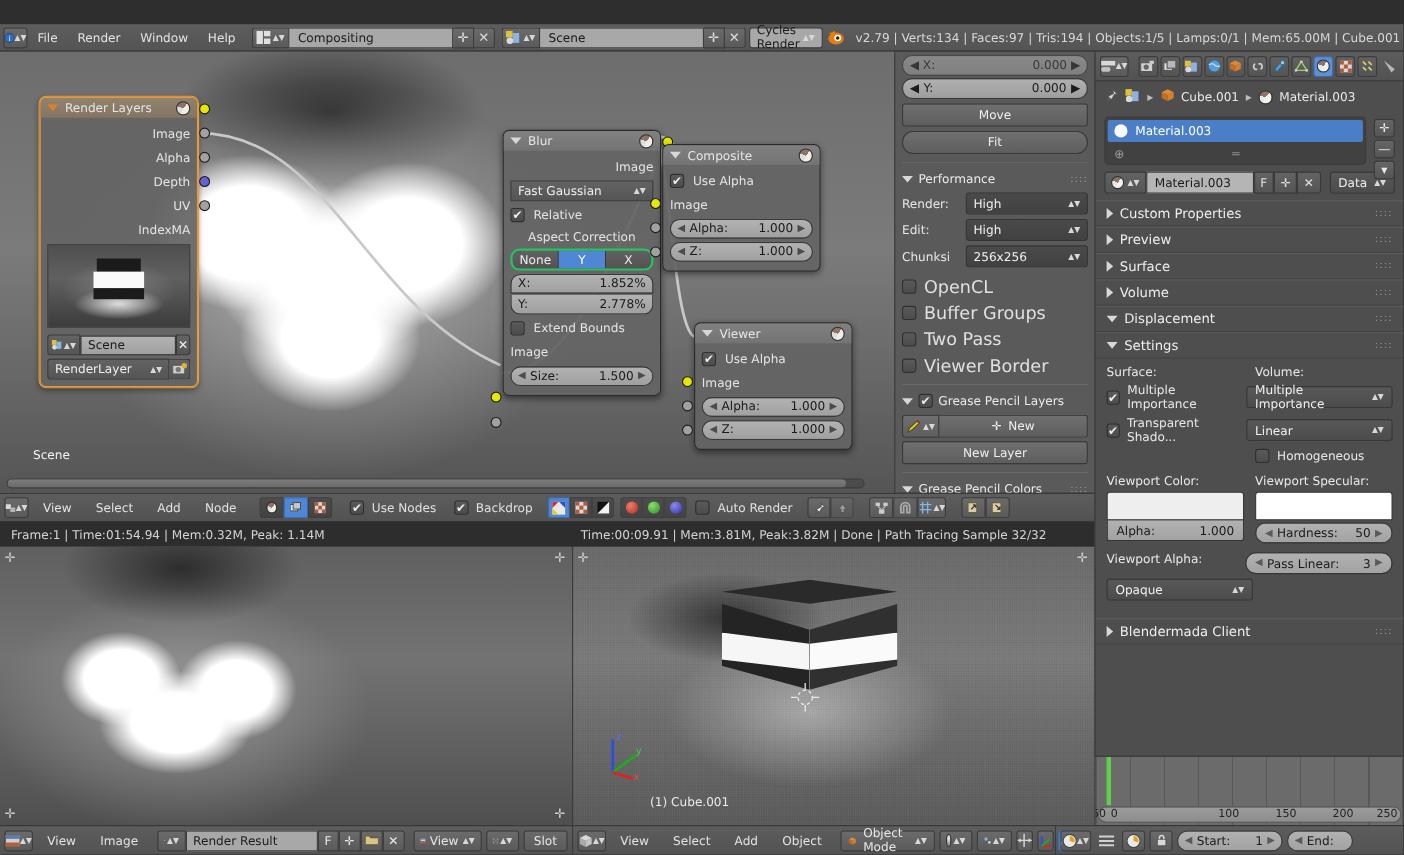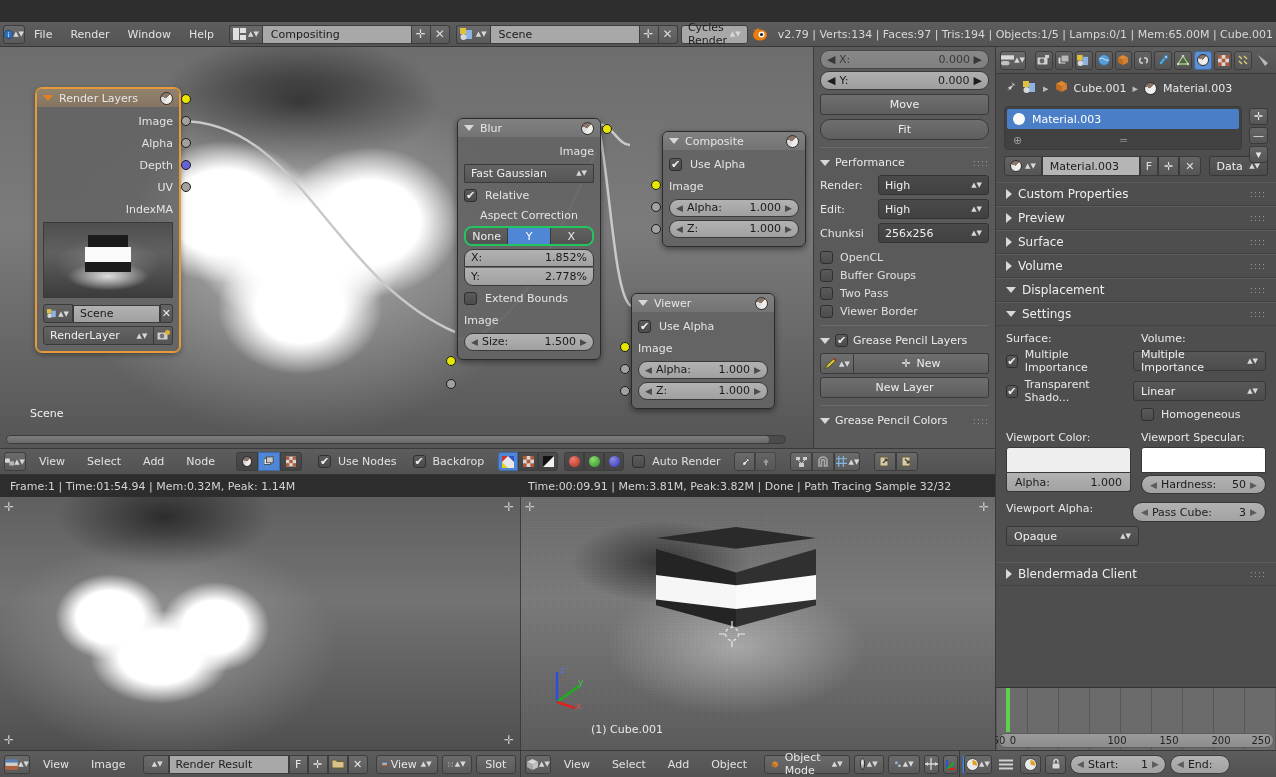--- a/index.html
+++ b/index.html
@@ -211,21 +211,21 @@
   }
   .sect { display:flex; align-items:center; gap:5px; margin:8px 0 6px; font-size:11px; color:#eaeaea; }
   .sect .dots { margin-left:auto; color:#9b9b9b; letter-spacing:1px; font-size:9px; }
   .prow { display:flex; align-items:center; gap:6px; margin-bottom:4px; }
   .prow .plabel { font-size:11px; color:#e6e6e6; width:52px; }
   .pdd {
     flex:1; background:linear-gradient(#4a4a4a,#414141); border:1px solid #333;
     border-radius:3px; height:20px; display:flex; align-items:center;
     padding:0 6px; font-size:11px; color:#f0f0f0; justify-content:space-between;
   }
-  .pchk { display:flex; align-items:center; gap:7px; margin-bottom:5px; font-size:11px; }
+  .pchk { display:flex; align-items:center; gap:7px; margin-bottom:5px; font-size:16px; }
   .hr { height:1px; background:#4a4a4a; border-top:1px solid #6b6b6b; margin:7px 0; }
 
   
   .img-editor {
     position:absolute; left:0; top:497px; width:520px; height:253px;
     background:#6e6e6e; overflow:hidden;
   }
   .img-editor .content {
     position:absolute; inset:0;
     background:
@@ -536,21 +536,21 @@
           <div class="nval pill">
             <span class="arw">◀</span>
             <span style="margin-right:auto;margin-left:4px">Size:</span>
             <span style="margin-right:4px">1.500</span>
             <span class="arw">▶</span>
           </div>
         </div>
       </div>
     </div>
 
-    <div class="node" style="left:662px; top:84px; width:144px;">
+    <div class="node" style="left:602px; top:84px; width:144px;">
       <div class="node-head">
         <span class="tri"></span>
         <span>Composite</span>
         <span class="sphere"></span>
       </div>
       <div class="node-body">
         <div class="row" style="gap:8px">
           <span class="chk">✔</span>
           <span class="lbl">Use Alpha</span>
         </div>
@@ -1118,21 +1118,21 @@
             <span>50</span>
             <span style="color:#5a5a5a;font-size:9px;margin-left:4px">▶</span>
           </div>
         </div>
       </div>
 
       <div class="twocol" style="margin-bottom:4px;align-items:flex-start">
         <div class="dlabel">Viewport Alpha:</div>
         <div class="pillval">
           <span style="color:#5a5a5a;font-size:9px">◀</span>
-          <span style="margin-right:auto;margin-left:4px">Pass Cube:</span>
+          <span style="margin-right:auto;margin-left:4px">Pass Linear:</span>
           <span>3</span>
           <span style="color:#5a5a5a;font-size:9px;margin-left:4px">▶</span>
         </div>
       </div>
       <div class="twocol">
         <div class="dd">
           <span>Opaque</span>
           <span class="updown">▲▼</span>
         </div>
         <div></div>

